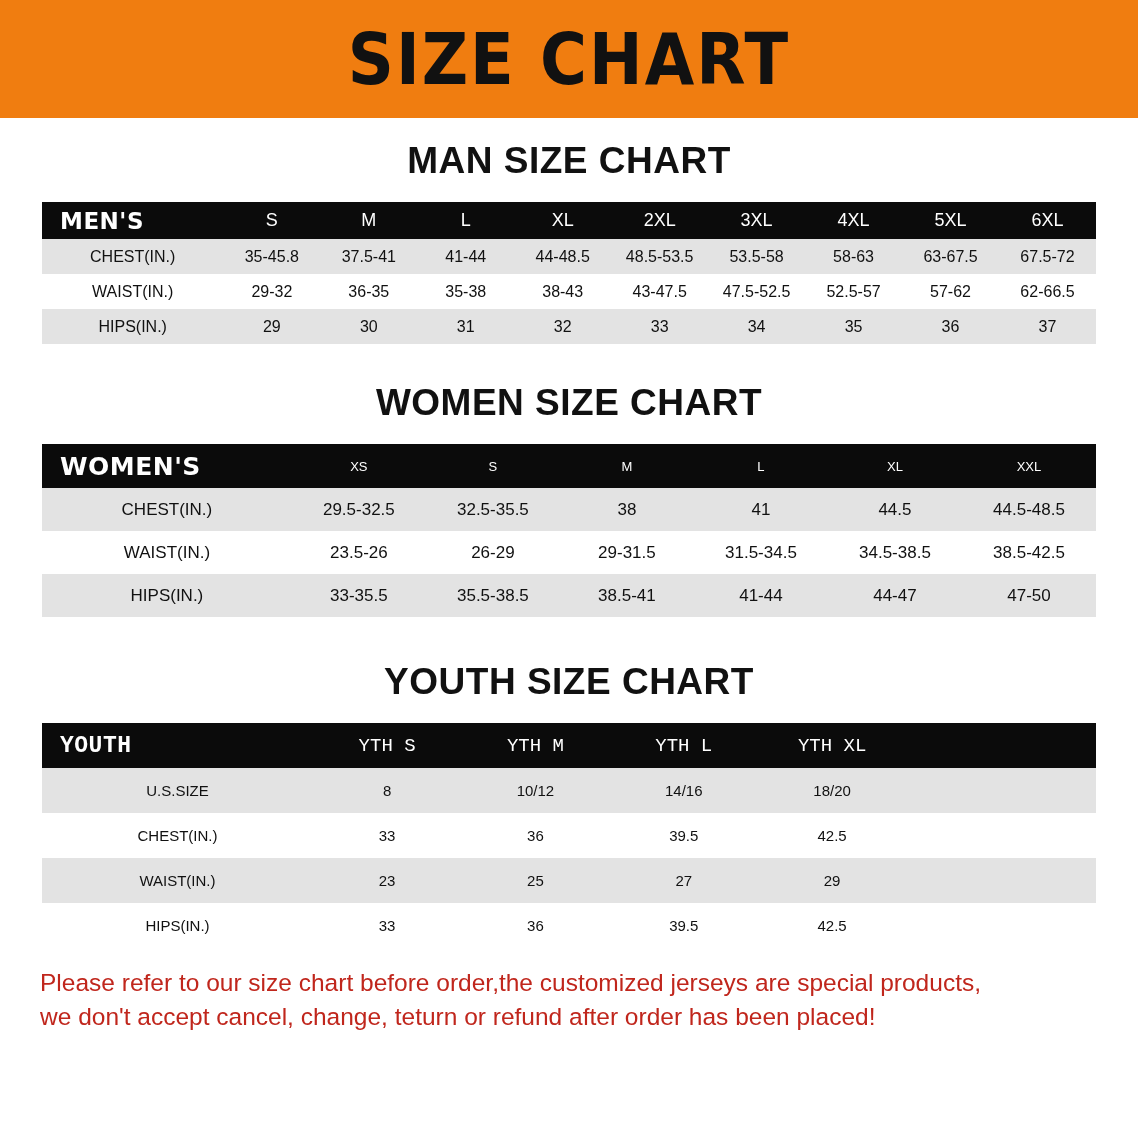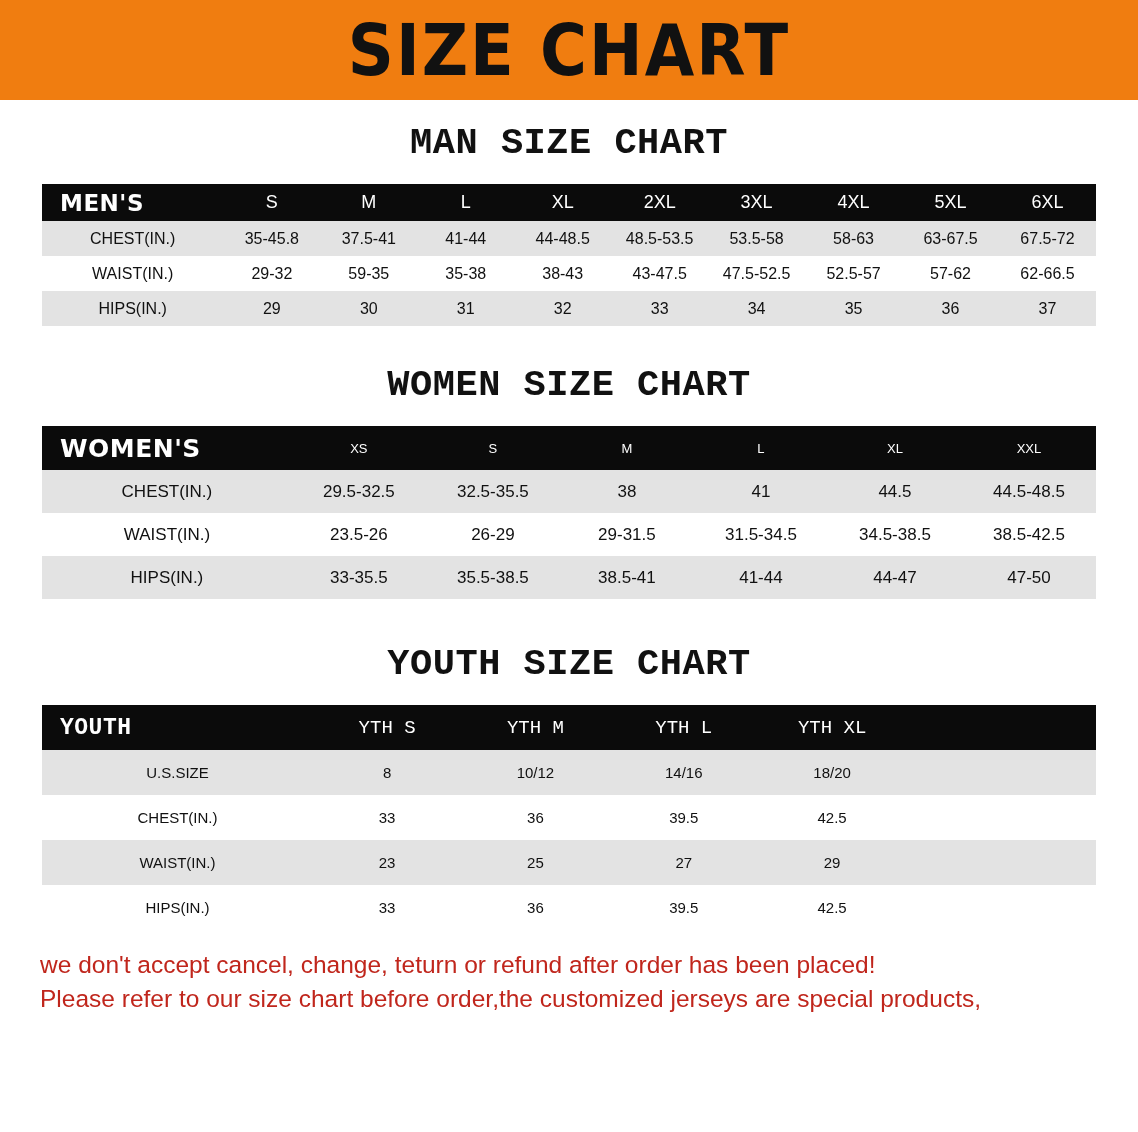--- a/index.html
+++ b/index.html
@@ -17,40 +17,40 @@
 
   .page {
     position: relative;
     width: 1138px;
     height: 1132px;
     box-sizing: border-box;
   }
 
   
   .banner {
-    height: 100px;
+    height: 118px;
     background: #f07d10;
     display: flex;
     align-items: center;
     justify-content: center;
   }
   .banner-title {
     font-family: "DejaVu Sans", sans-serif;
     font-weight: bold;
     font-size: 64px;
     letter-spacing: 2px;
     color: #111111;
     line-height: 1;
     transform: scaleY(1.12);
   }
 
   
   .section-heading {
     text-align: center;
-    font-family: Liberation Mono, monospace;
+    font-family: Liberation Sans, sans-serif;
     font-weight: bold;
     font-size: 37px;
     color: #111111;
     letter-spacing: 0.5px;
   }
   .heading-man    { margin-top: 22px; margin-bottom: 20px; }
   .heading-women  { margin-top: 38px; margin-bottom: 20px; }
   .heading-youth  { margin-top: 44px; margin-bottom: 20px; }
 
   
@@ -159,21 +159,21 @@
           <td>44-48.5</td>
           <td>48.5-53.5</td>
           <td>53.5-58</td>
           <td>58-63</td>
           <td>63-67.5</td>
           <td>67.5-72</td>
         </tr>
         <tr class="plain">
           <td class="rowlabel">WAIST(IN.)</td>
           <td>29-32</td>
-          <td>59-35</td>
+          <td>36-35</td>
           <td>35-38</td>
           <td>38-43</td>
           <td>43-47.5</td>
           <td>47.5-52.5</td>
           <td>52.5-57</td>
           <td>57-62</td>
           <td>62-66.5</td>
         </tr>
         <tr class="shade">
           <td class="rowlabel">HIPS(IN.)</td>
@@ -281,17 +281,17 @@
           <td>36</td>
           <td>39.5</td>
           <td>42.5</td>
           <td></td>
         </tr>
       </tbody>
     </table>
   </div>
 
   <div class="note">
+    <div>Please refer to our size chart before order,the customized jerseys are special products,</div>
     <div>we don't accept cancel, change, teturn or refund after order has been placed!</div>
-    <div>Please refer to our size chart before order,the customized jerseys are special products,</div>
   </div>
 
 </div>
 
 </body></html>

